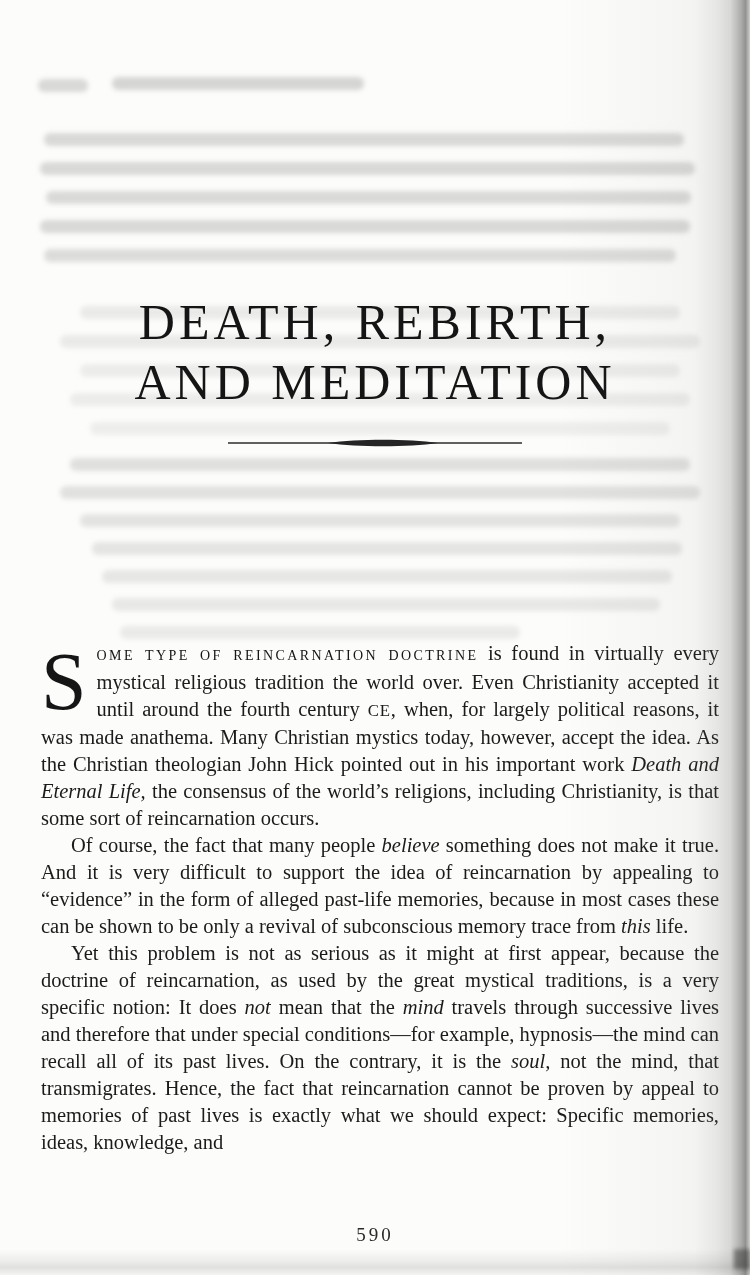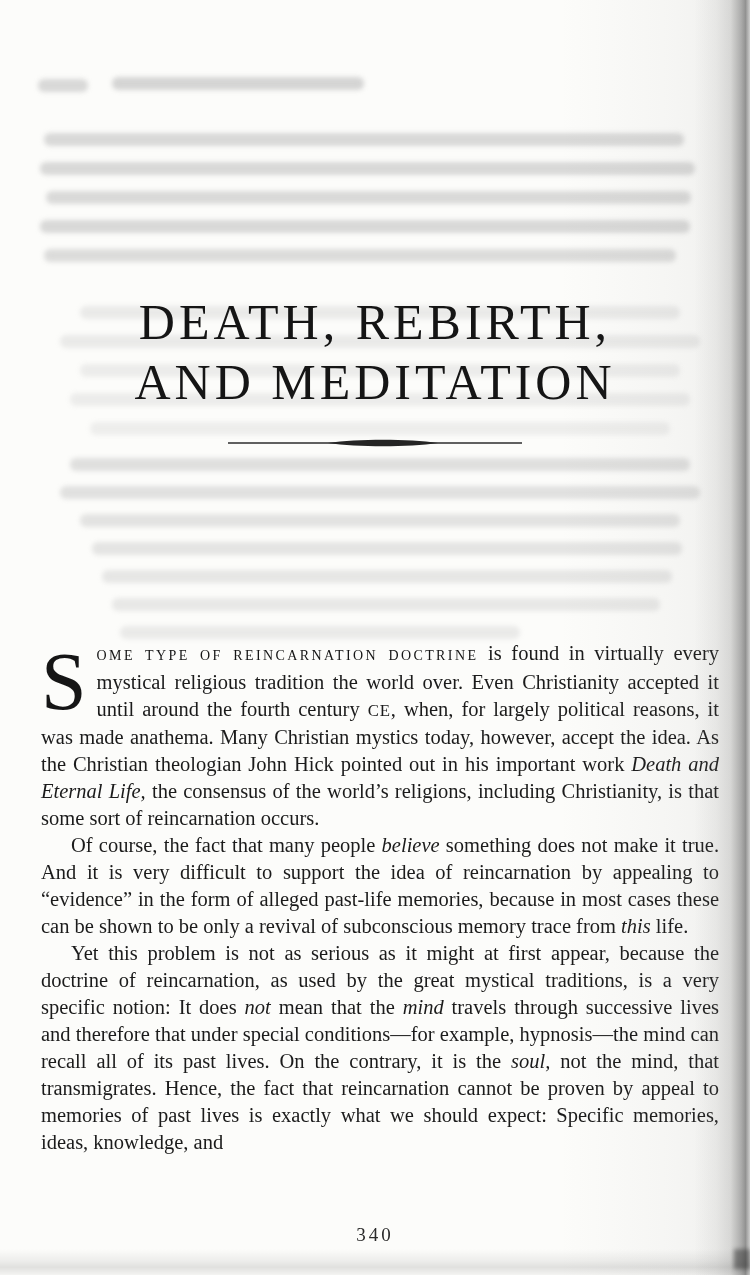--- a/index.html
+++ b/index.html
@@ -164,20 +164,20 @@
     <line x1="0" y1="7" x2="294" y2="7" stroke="#2c2c2c" stroke-width="1.6"></line>
     <path d="M100 7 C 130 2.6, 180 2.6, 210 7 C 180 11.4, 130 11.4, 100 7 Z" fill="#242424"></path>
   </svg>
 
   <div class="body-block">
       <p class="para"><span class="dropcap">S</span><span class="lead-caps">OME TYPE OF REINCARNATION DOCTRINE</span><span class="run-normal"> is found in virtually every mystical religious tradition the world over. Even Christianity accepted it until around the fourth century </span><span class="run-smallcaps">CE</span><span class="run-normal">, when, for largely political reasons, it was made anathema. Many Christian mystics today, however, accept the idea. As the Christian theologian John Hick pointed out in his important work </span><em class="run-italic">Death and Eternal Life,</em><span class="run-normal"> the consensus of the world’s religions, including Christianity, is that some sort of reincarnation occurs.</span></p>
       <p class="para indent"><span class="run-normal">Of course, the fact that many people </span><em class="run-italic">believe</em><span class="run-normal"> something does not make it true. And it is very difficult to support the idea of reincarnation by appealing to “evidence” in the form of alleged past-life memories, because in most cases these can be shown to be only a revival of subconscious memory trace from </span><em class="run-italic">this</em><span class="run-normal"> life.</span></p>
       <p class="para indent"><span class="run-normal">Yet this problem is not as serious as it might at first appear, because the doctrine of reincarnation, as used by the great mystical traditions, is a very specific notion: It does </span><em class="run-italic">not</em><span class="run-normal"> mean that the </span><em class="run-italic">mind</em><span class="run-normal"> travels through successive lives and therefore that under special conditions—for example, hypnosis—the mind can recall all of its past lives. On the contrary, it is the </span><em class="run-italic">soul,</em><span class="run-normal"> not the mind, that transmigrates. Hence, the fact that reincarnation cannot be proven by appeal to memories of past lives is exactly what we should expect: Specific memories, ideas, knowledge, and</span></p>
     </div>
 
-  <div class="page-number">340</div>
+  <div class="page-number">590</div>
 
   <div class="edge-wash"></div>
   <div class="edge-right"></div>
   <div class="edge-bottom"></div>
   <div class="corner-br"></div>
 
 </div>
 
 </body></html>

